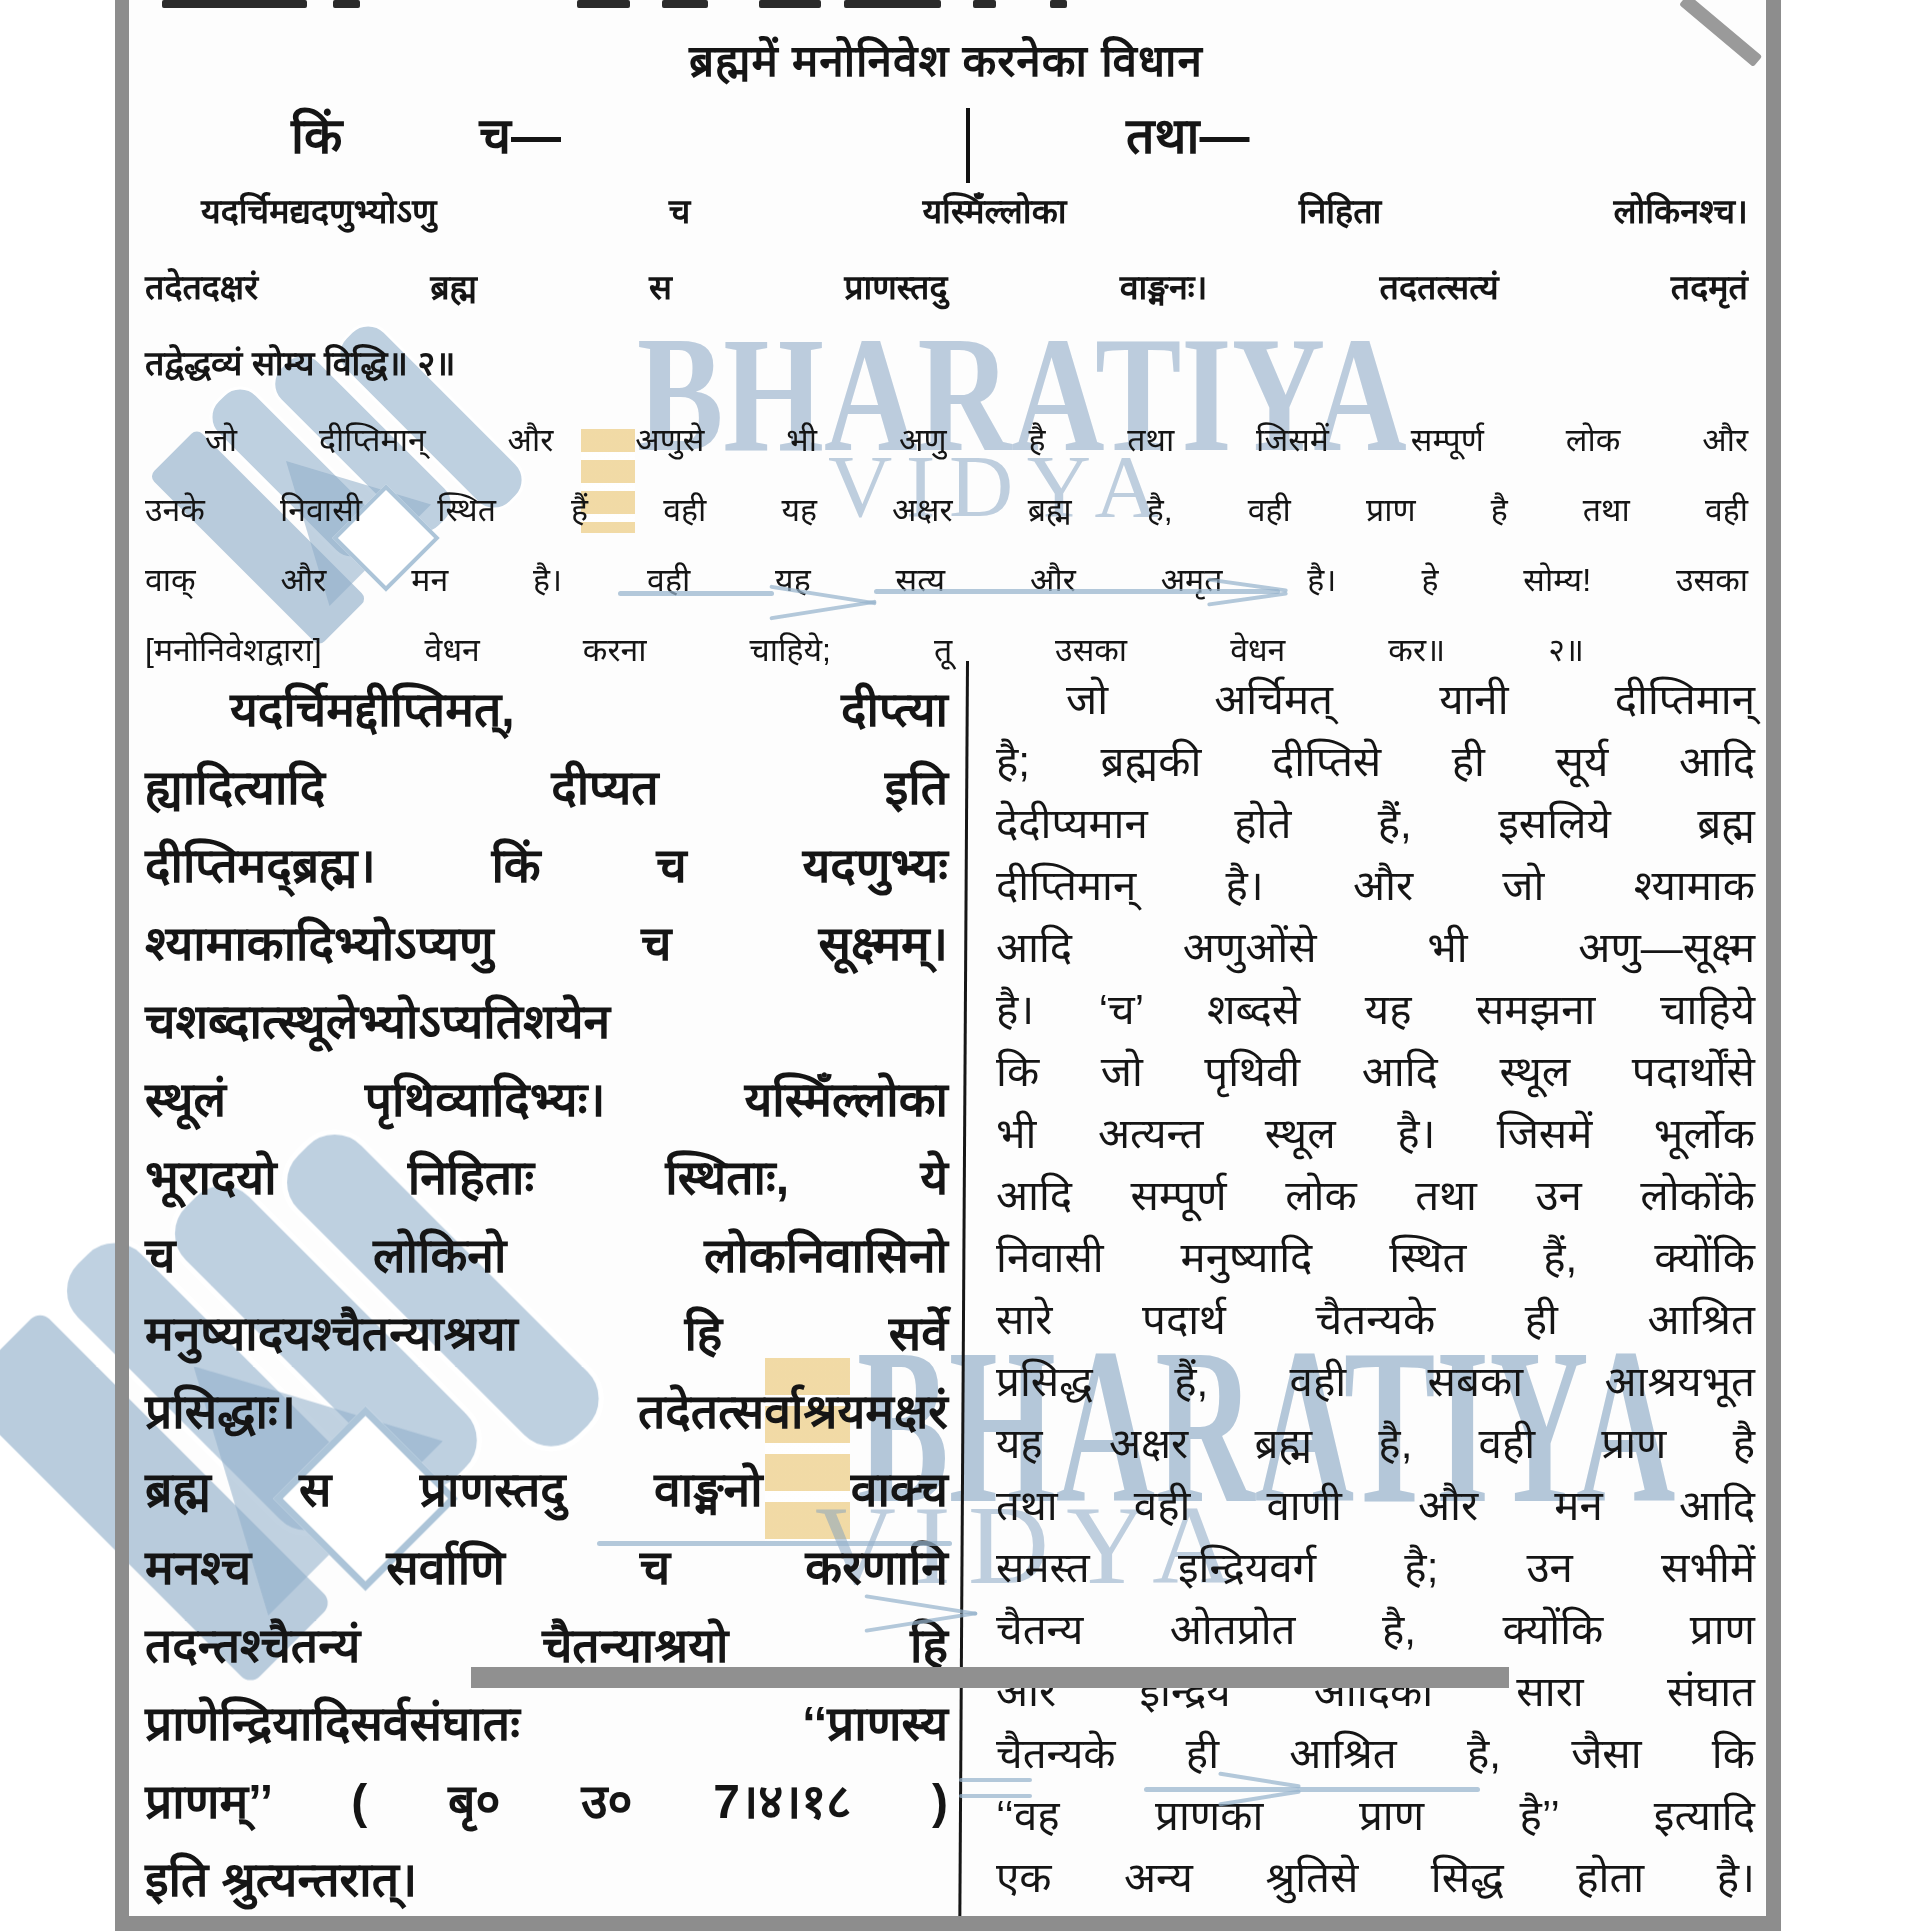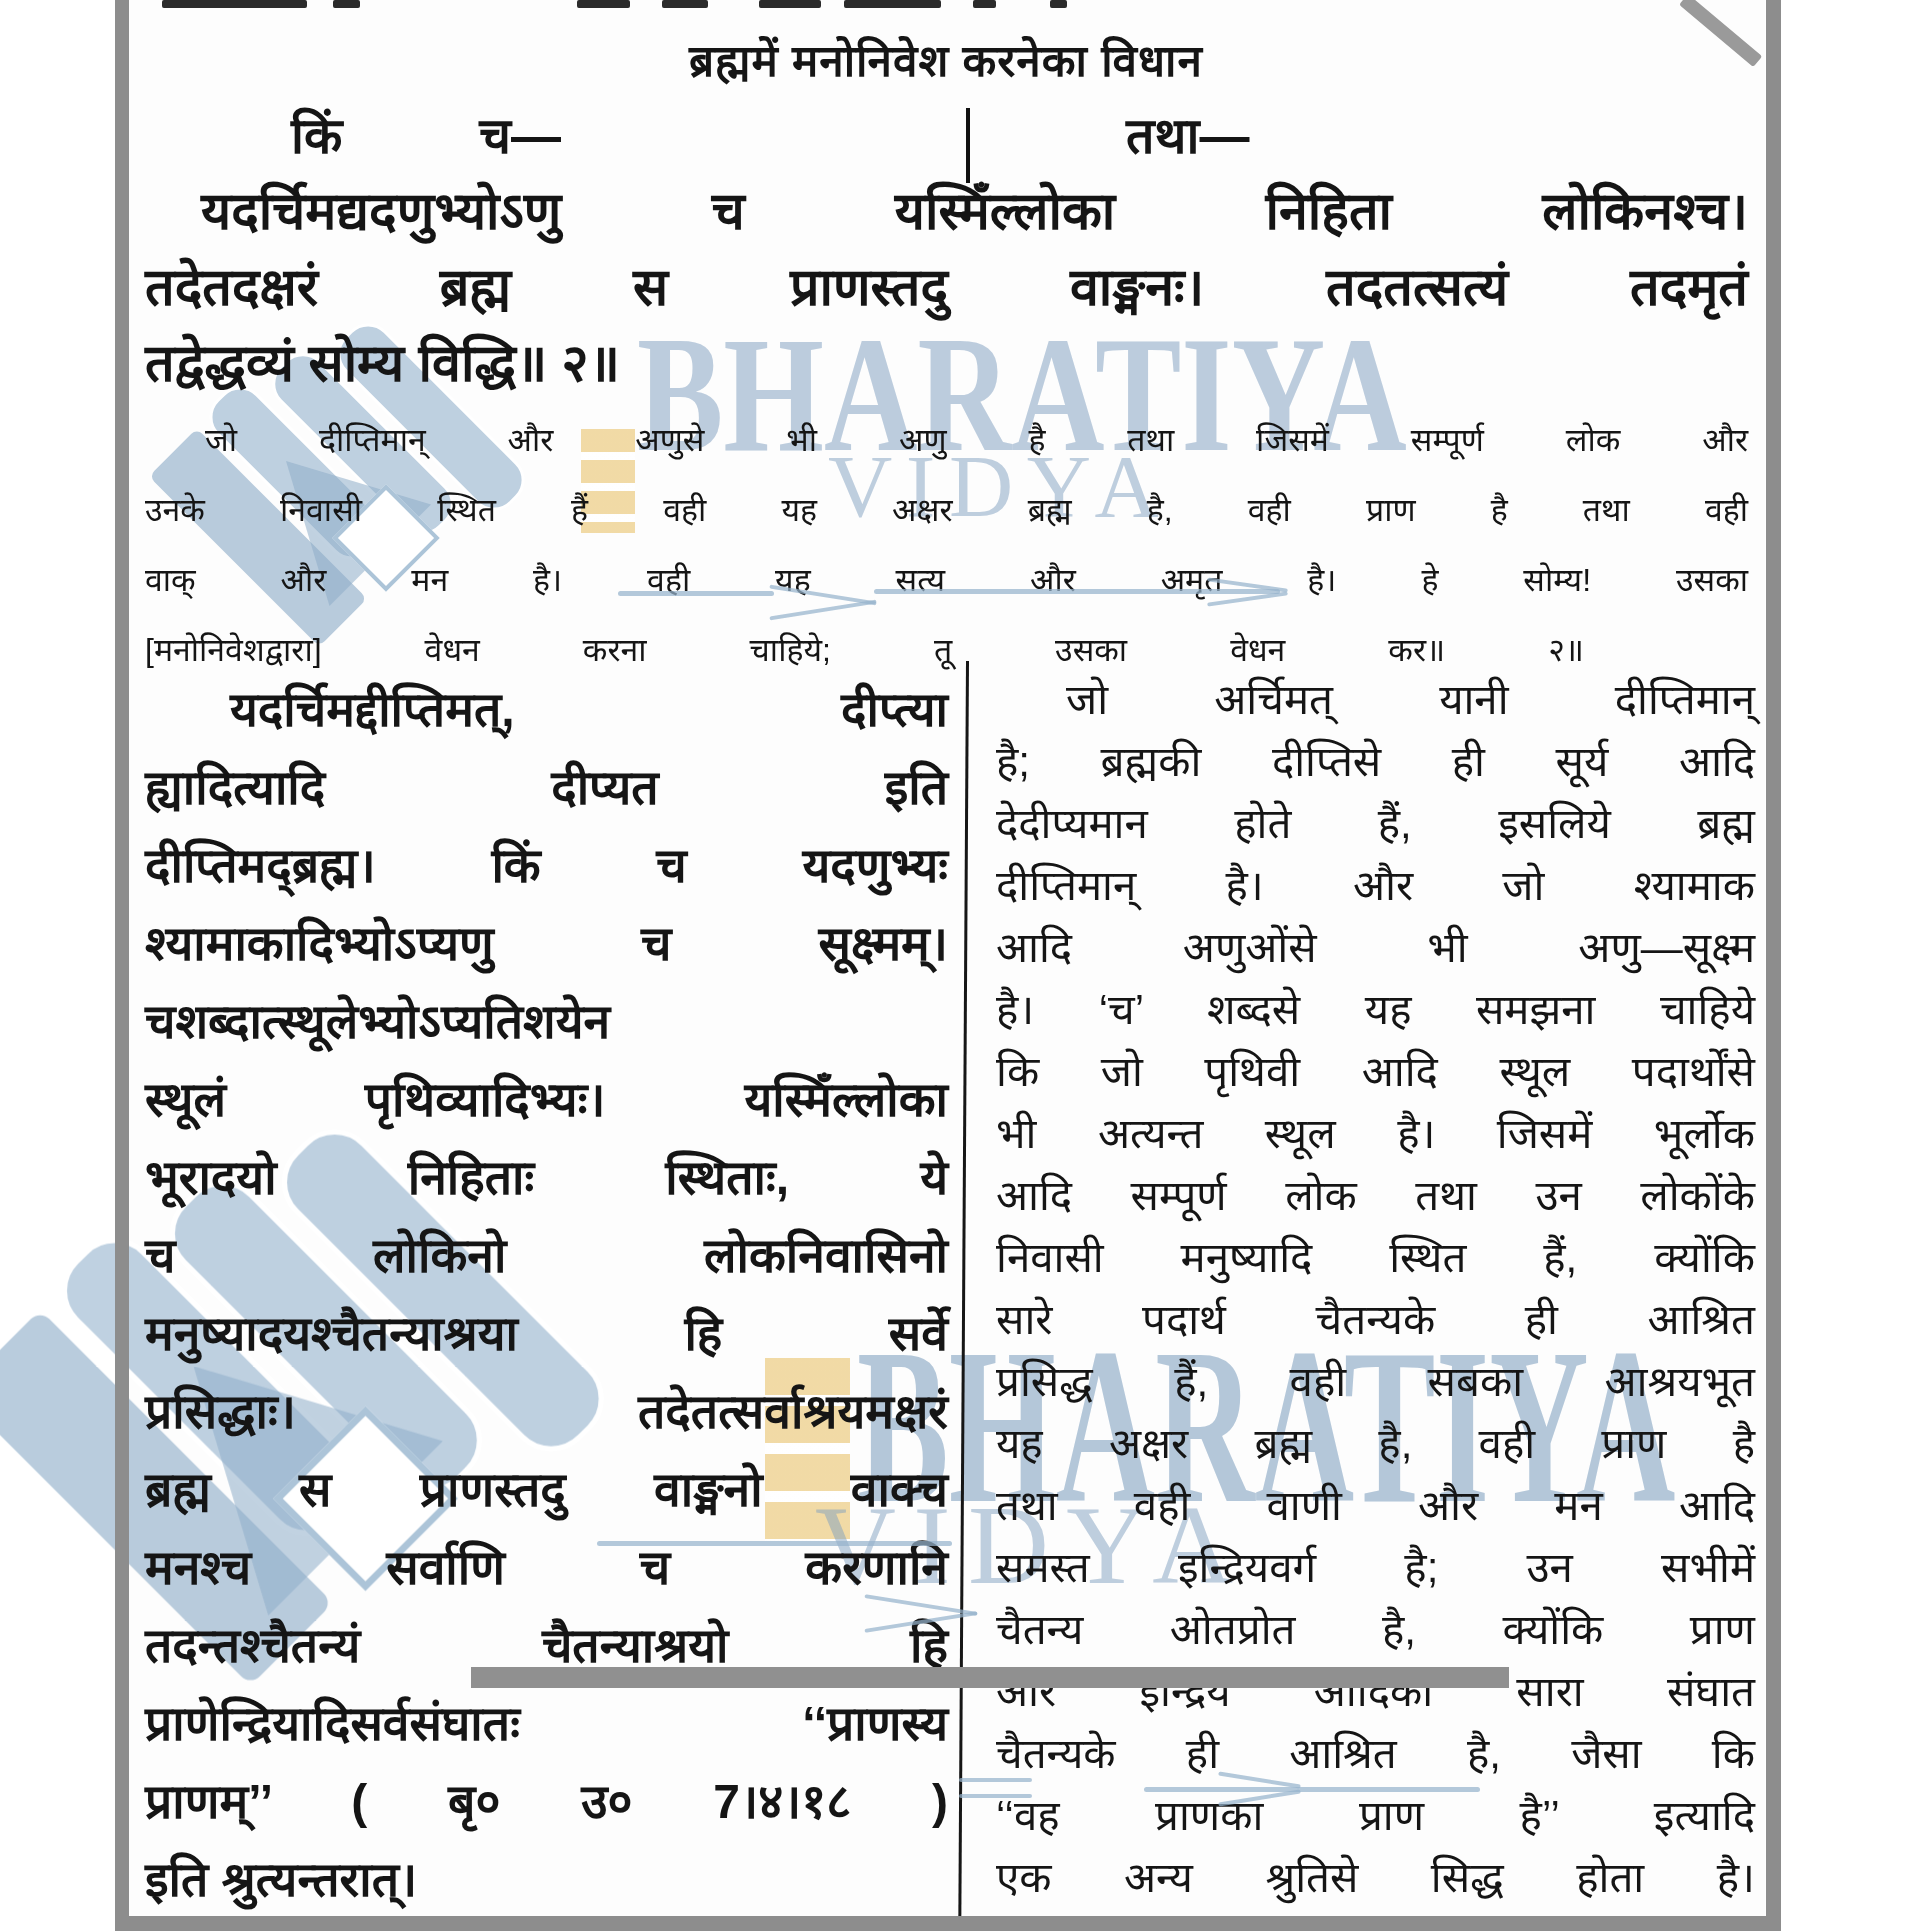--- a/index.html
+++ b/index.html
@@ -21,21 +21,21 @@
            transform:rotate(40deg);transform-origin:left top;border-radius:2.9px;}
 
   
   .title{position:absolute;left:386px;top:29px;width:1120px;text-align:center;
          font-size:44px;font-weight:bold;letter-spacing:1px;}
   .head-left{position:absolute;left:272px;top:100px;width:270px;font-size:50px;font-weight:bold;
              text-align:justify;text-align-last:justify;margin-left:19px;}
   .head-right{position:absolute;left:1126px;top:100px;font-size:50px;font-weight:bold;}
   .hdr-divider{position:absolute;left:966px;top:108px;width:3.9px;height:75px;background:#111;}
 
-  .verse{position:absolute;left:145px;top:176px;width:1603px;font-size:52px;font-weight:bold;}
+  .verse{position:absolute;left:145px;top:176px;width:1603px;font-size:34px;font-weight:bold;}
   .verse .line{height:76px;line-height:70px;text-align:justify;text-align-last:justify;}
   .verse .line:first-child{text-indent:56px;}
   .verse .line:last-child{text-align-last:left;}
 
   .trans{position:absolute;left:145px;top:406px;width:1603px;font-size:32px;}
   .trans .line{height:70px;line-height:68px;text-align:justify;text-align-last:justify;}
   .trans .line:first-child{text-indent:60px;}
   .trans .line:last-child{width:1439px;}
 
   .col-divider{position:absolute;left:966px;top:661px;width:3.4px;height:1255px;background:#161616;

